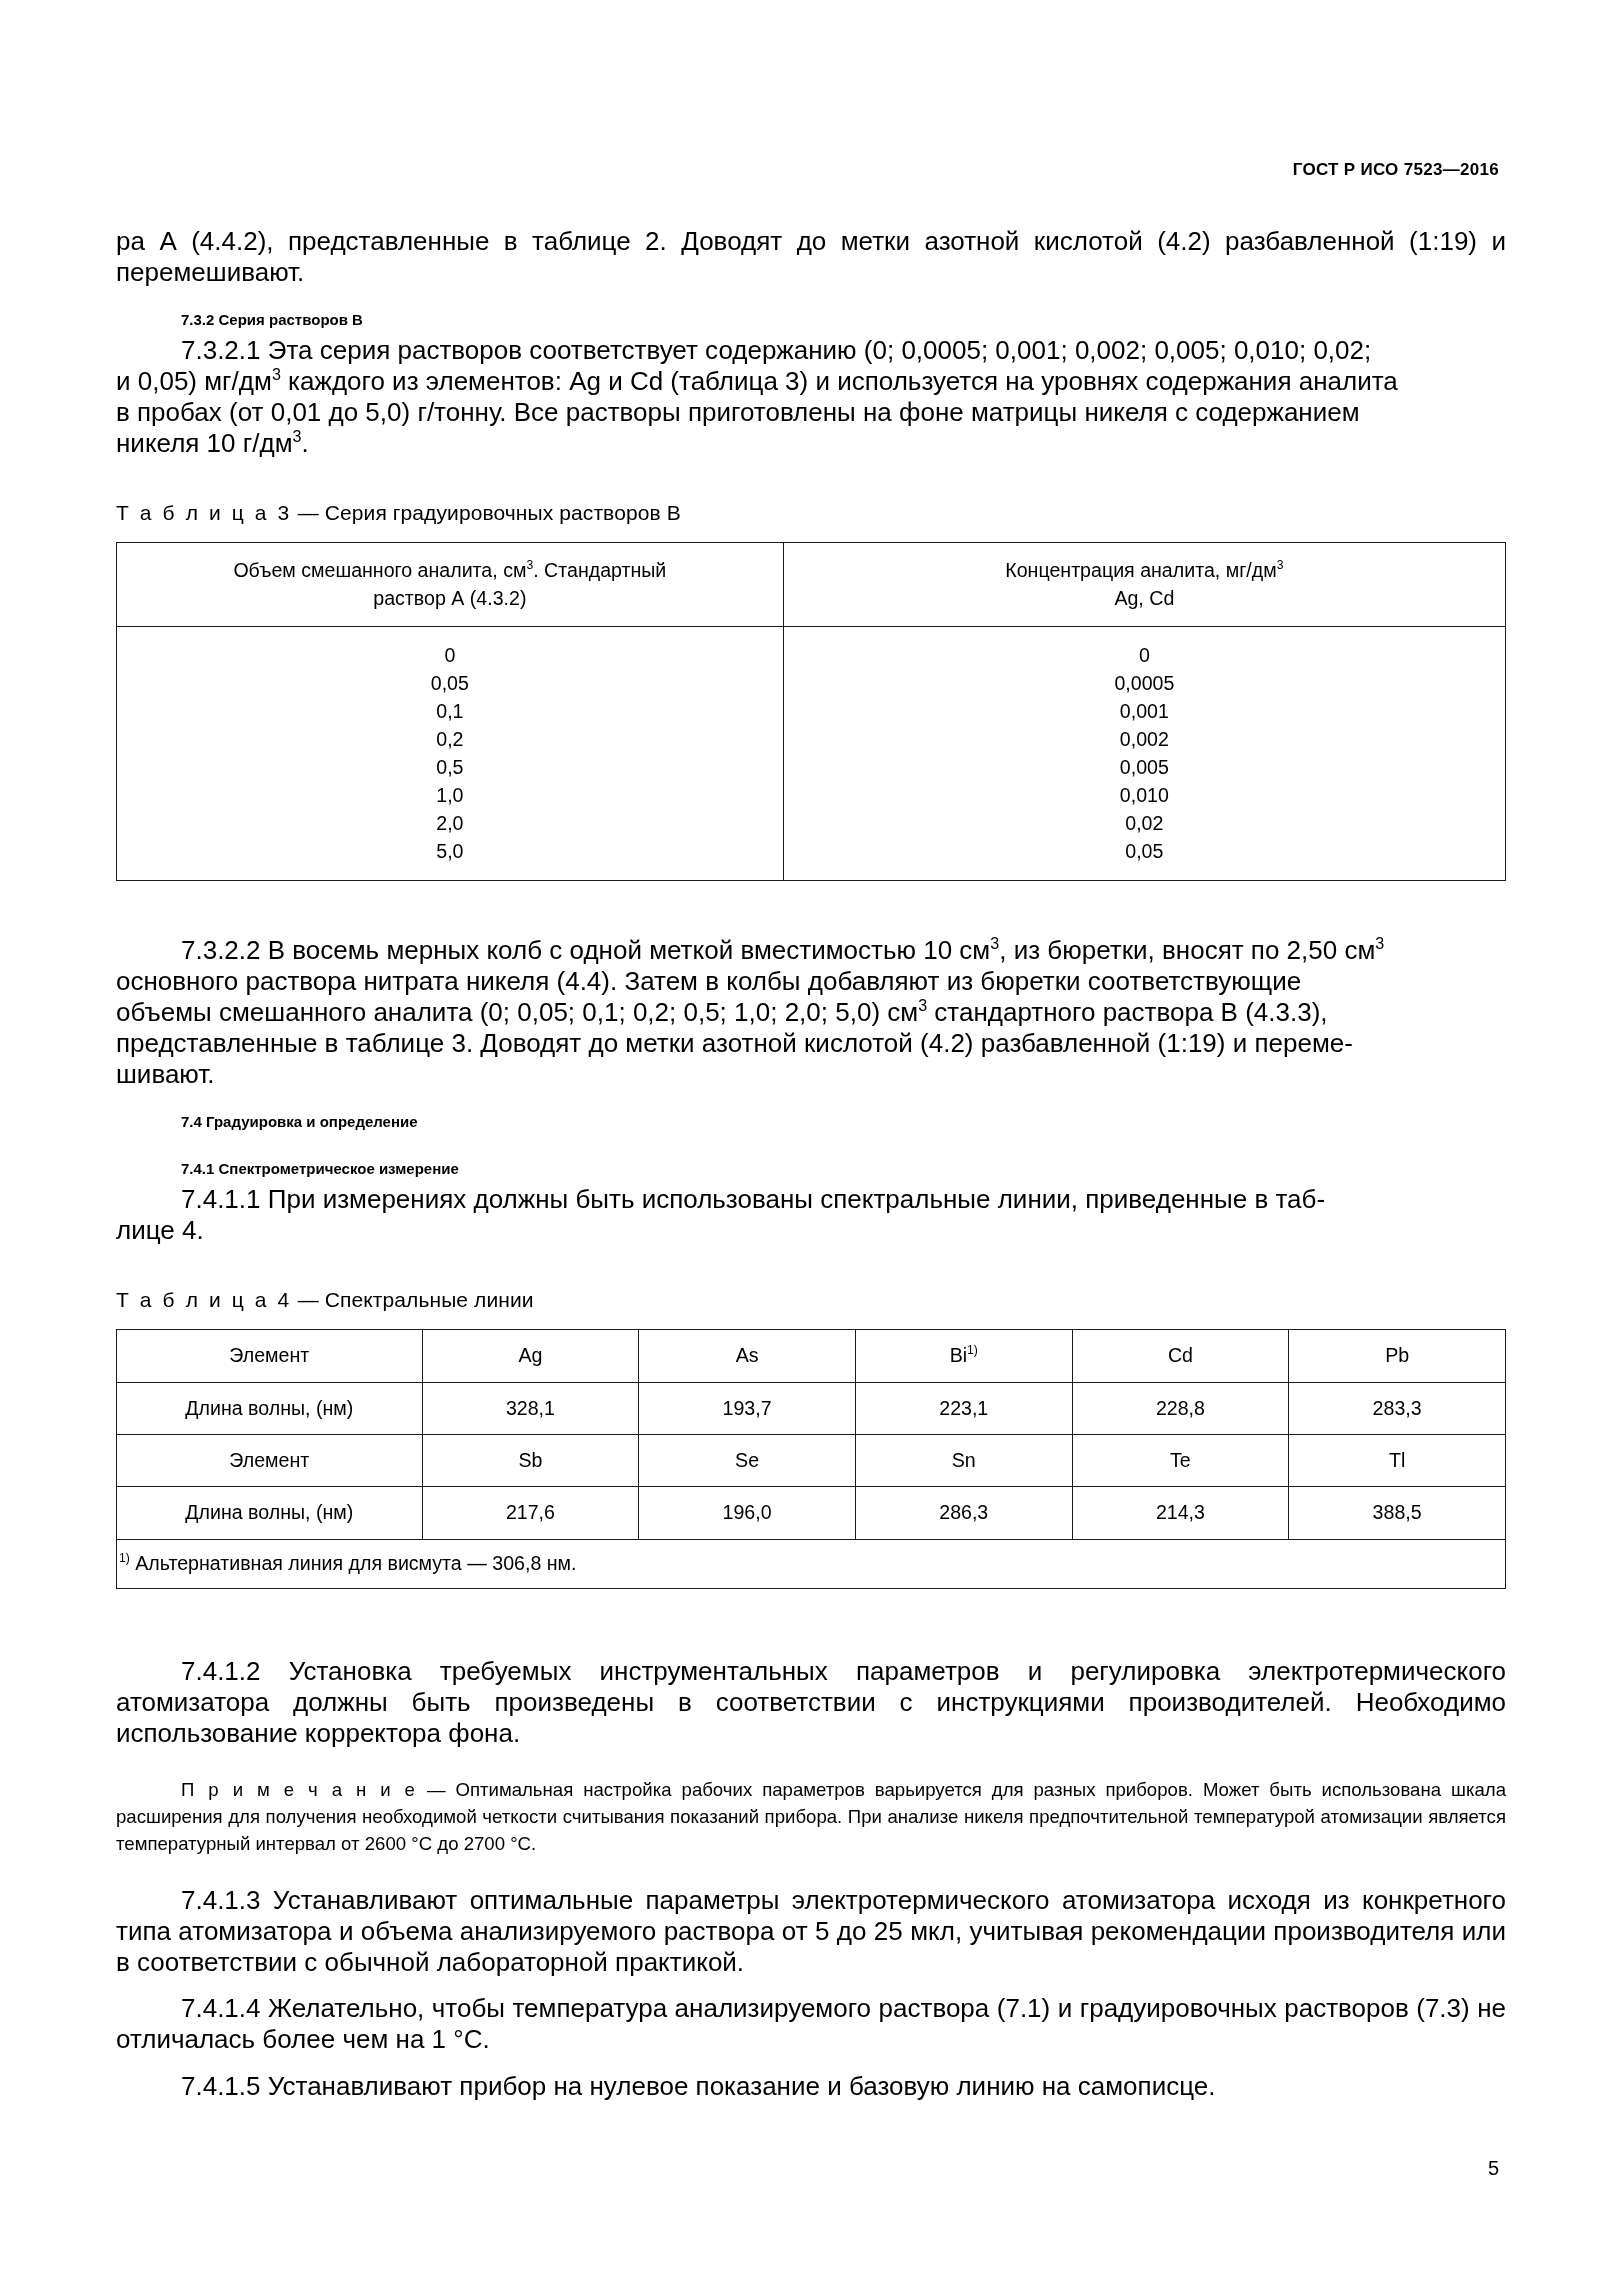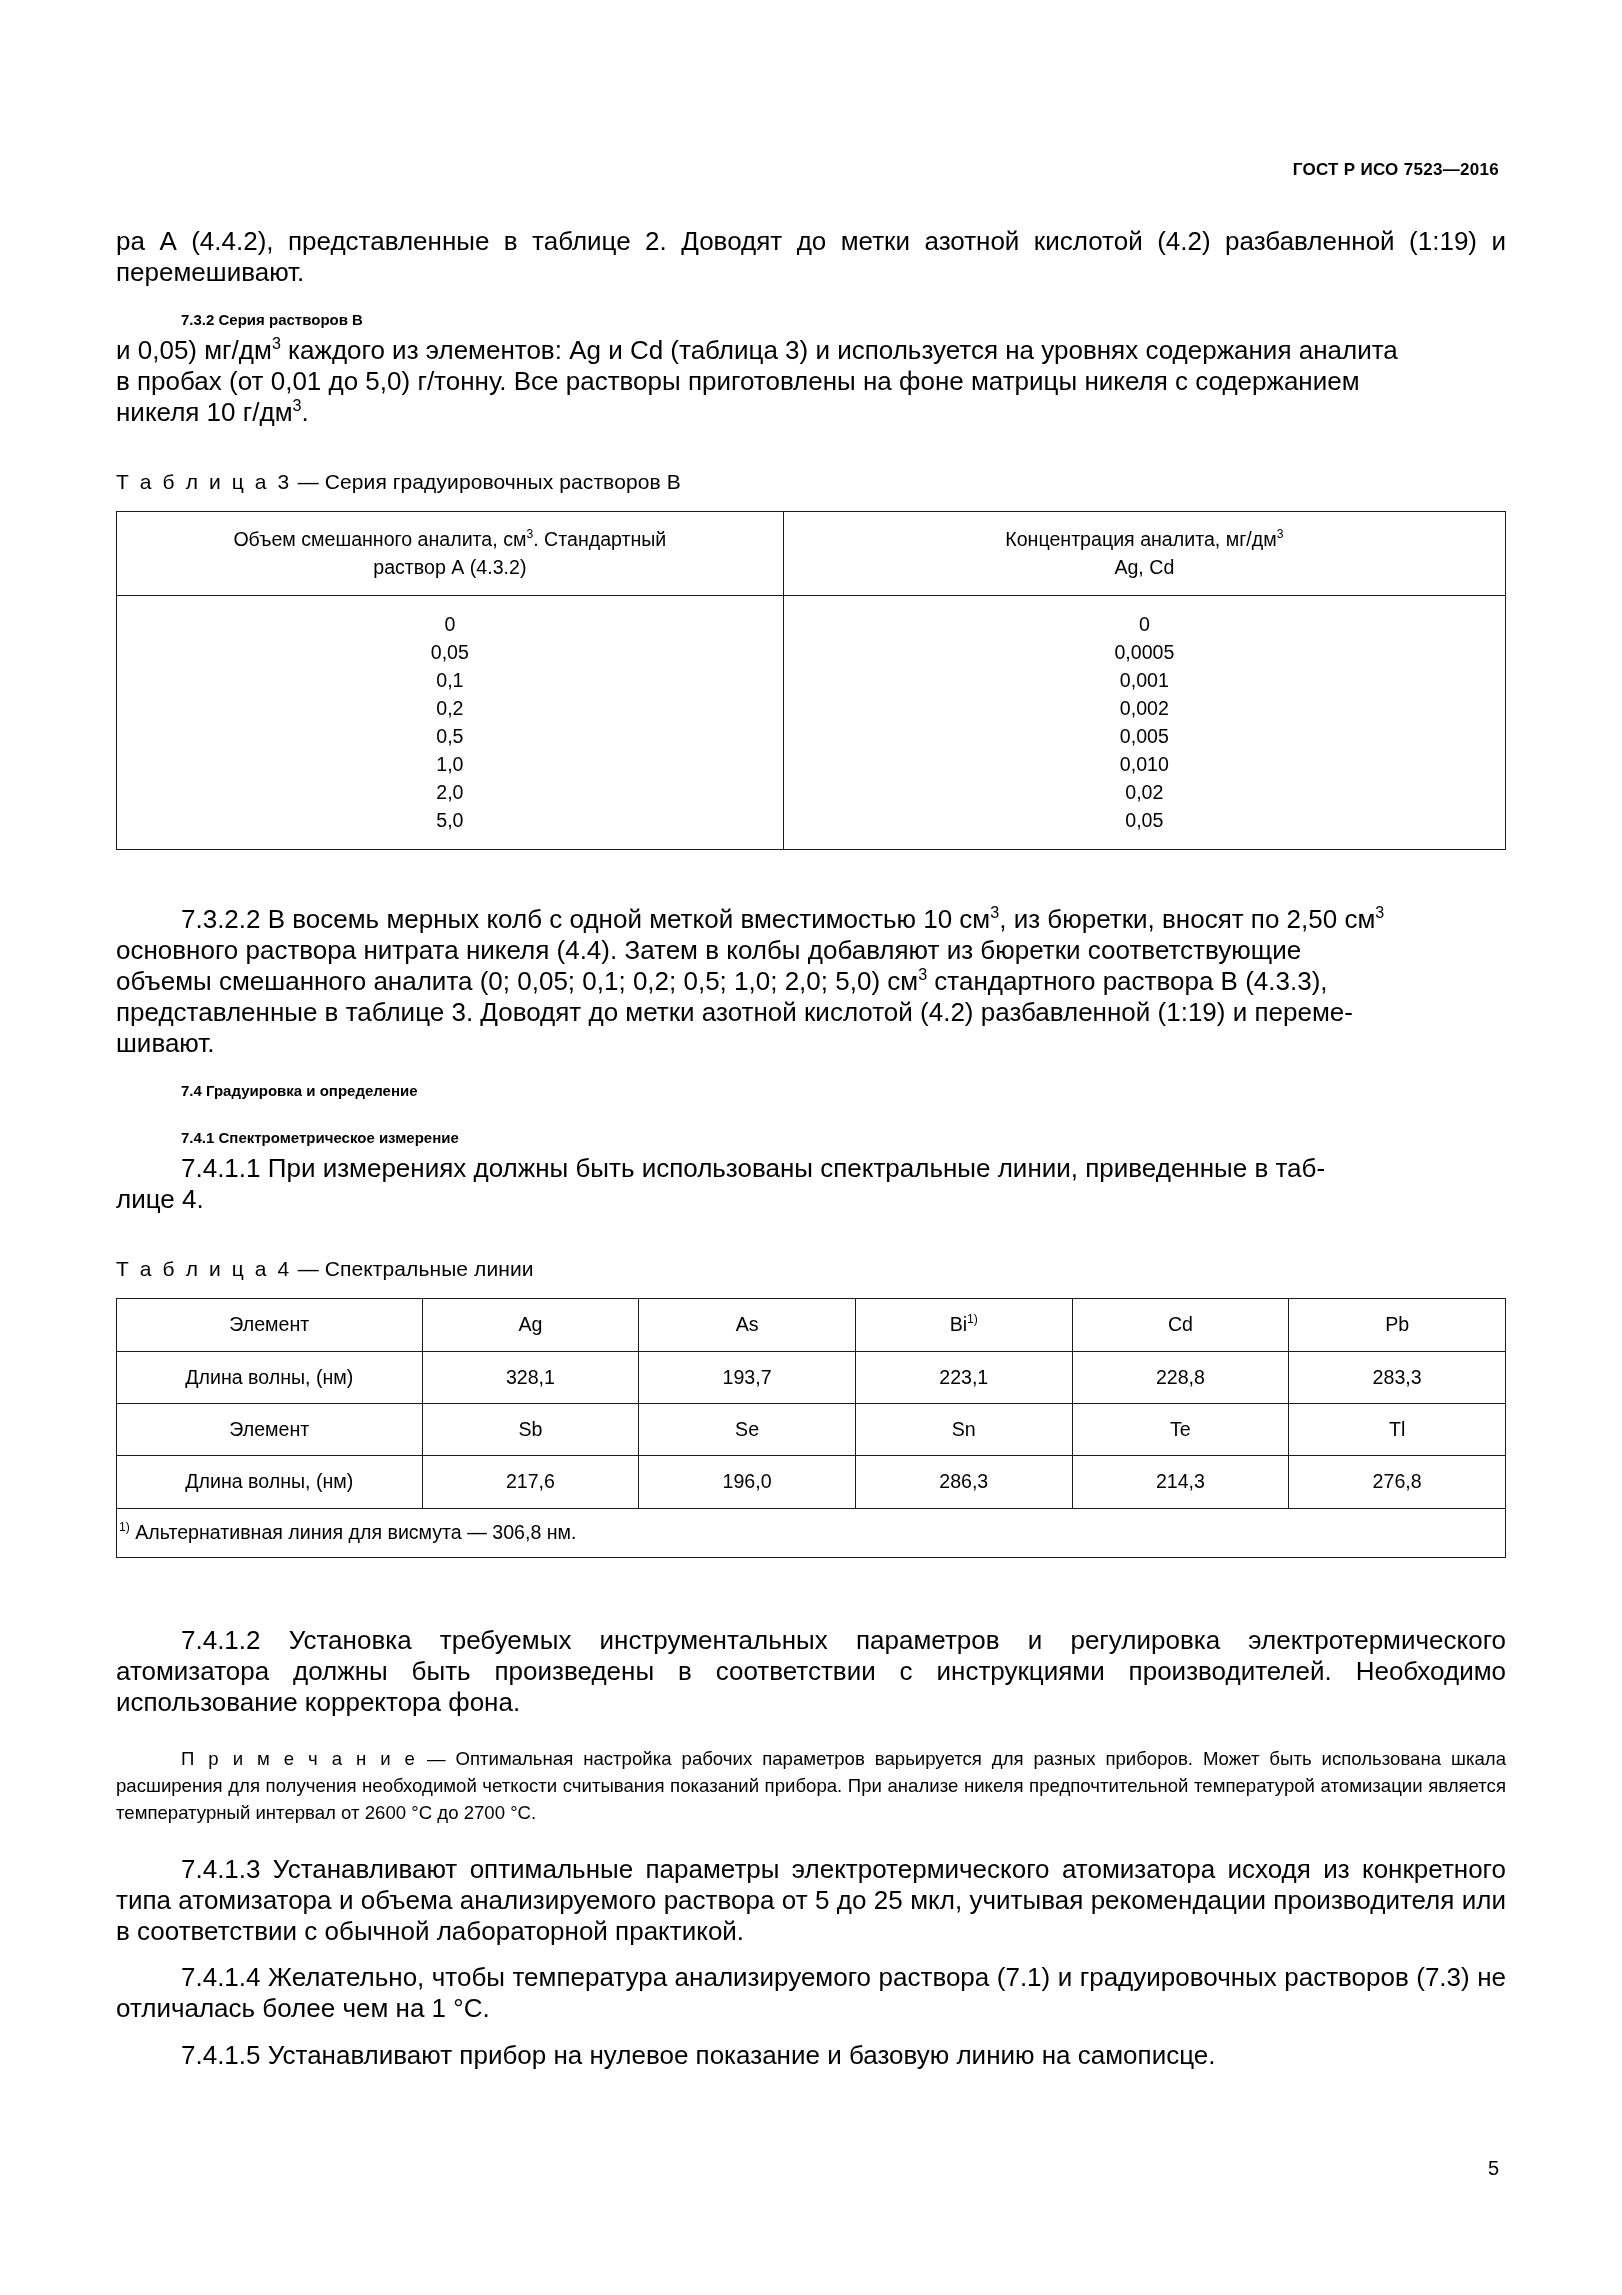--- a/index.html
+++ b/index.html
@@ -124,20 +124,21 @@
 
   <div class="header">ГОСТ Р ИСО 7523—2016</div>
 
   <div class="content">
 
     <p>ра А (4.4.2), представленные в таблице 2. Доводят до метки азотной кислотой (4.2) разбавленной (1:19) и перемешивают.</p>
 
     <div class="gap-sm"></div>
     <p class="sec-head">7.3.2  Серия растворов B</p>
 
+    <p class="nojust first-line-indent"><span>7.3.2.1   Эта серия растворов соответствует содержанию (0; 0,0005; 0,001; 0,002; 0,005; 0,010; 0,02;</span></p>
     <p class="nojust"><span>и 0,05) мг/дм</span><sup>3</sup> <span>каждого из элементов: Ag и Cd (таблица 3) и используется на уровнях содержания аналита</span></p>
     <p class="nojust">в пробах (от 0,01 до 5,0) г/тонну. Все растворы приготовлены на фоне матрицы никеля с содержанием</p>
     <p class="nojust"><span>никеля 10 г/дм</span><sup>3</sup>.</p>
 
     <div class="gap-lg"></div>
 
     <div class="table-caption">
       <span class="spaced">Т а б л и ц а  3</span>
       <span>— Серия градуировочных растворов B</span>
     </div>
@@ -244,21 +245,21 @@
           <td>Sn</td>
           <td>Te</td>
           <td>Tl</td>
         </tr>
         <tr>
           <td>Длина волны, (нм)</td>
           <td>217,6</td>
           <td>196,0</td>
           <td>286,3</td>
           <td>214,3</td>
-          <td>276,8</td>
+          <td>388,5</td>
         </tr>
         <tr>
           <td class="note" colspan="6"><sup>1)</sup><span> Альтернативная линия для висмута — 306,8 нм.</span></td>
         </tr>
       </tbody>
     </table>
 
     <div class="gap-lg"></div>
     <div class="gap-md"></div>
 

